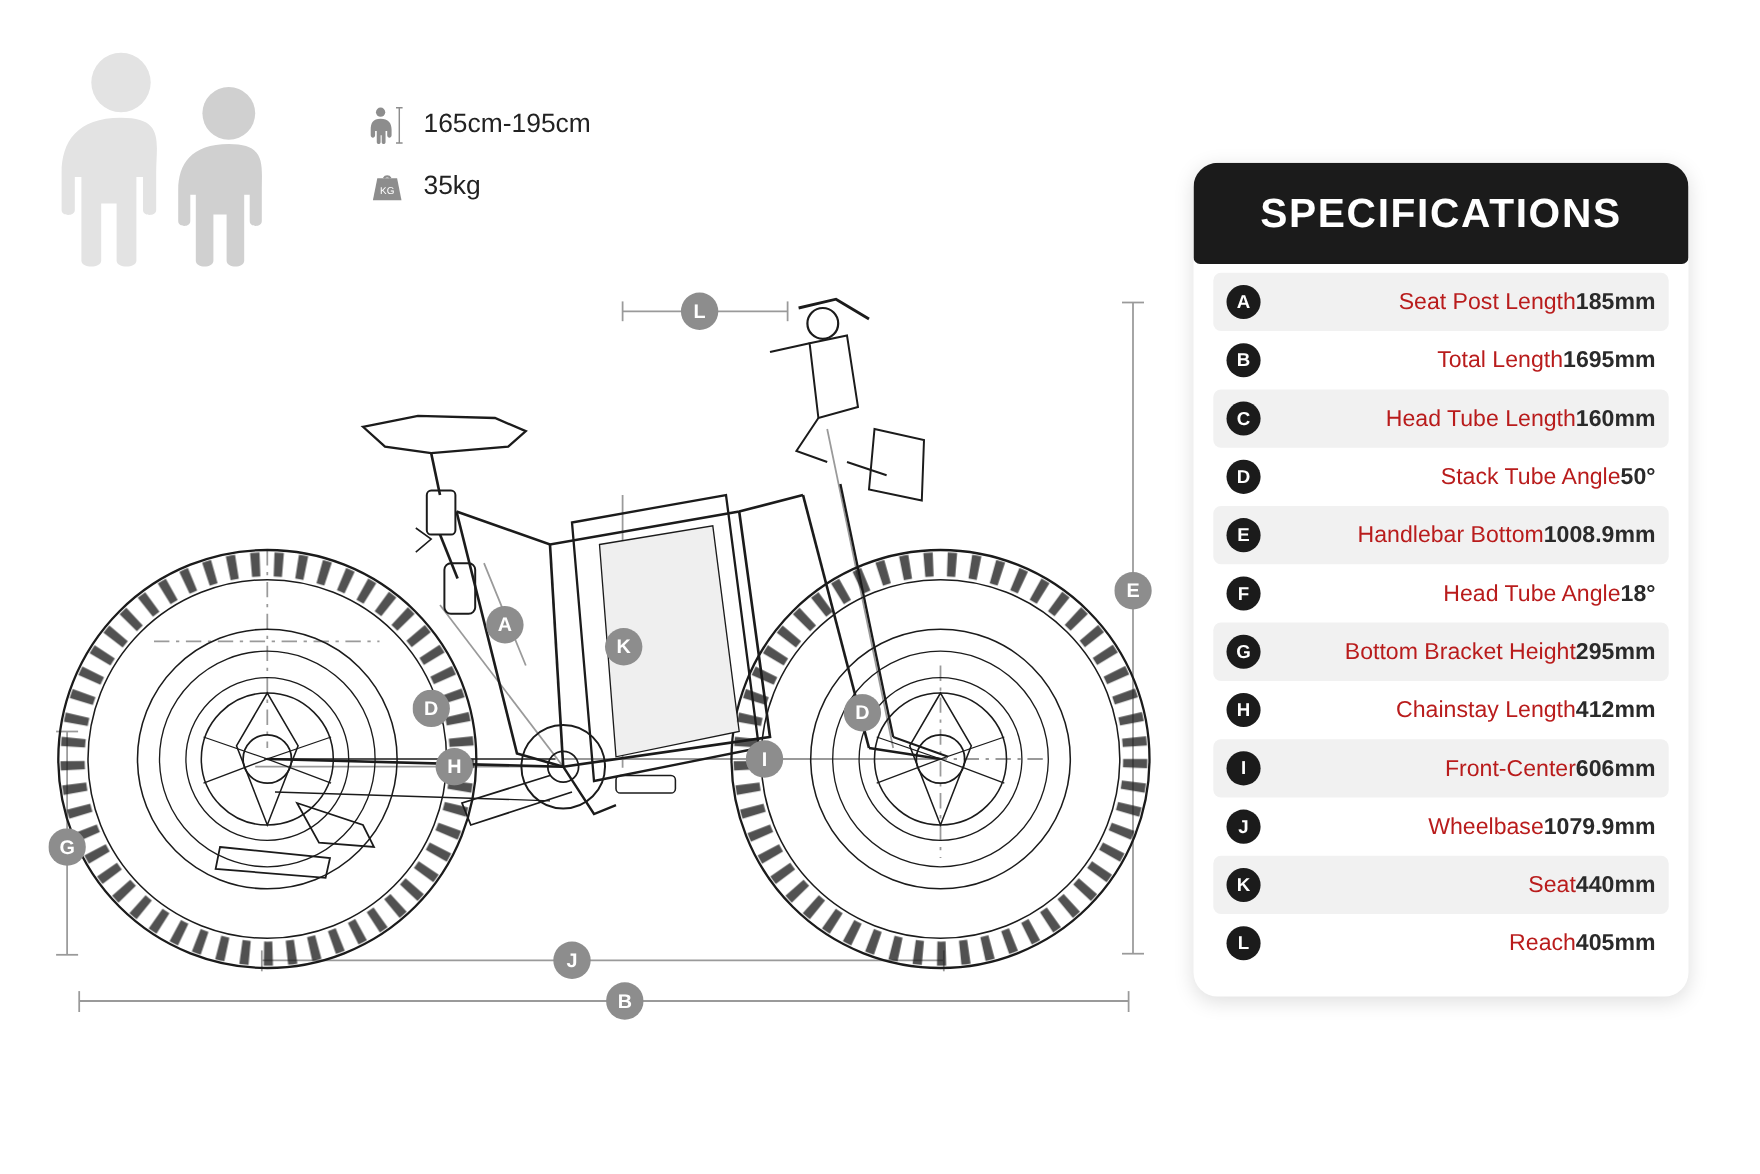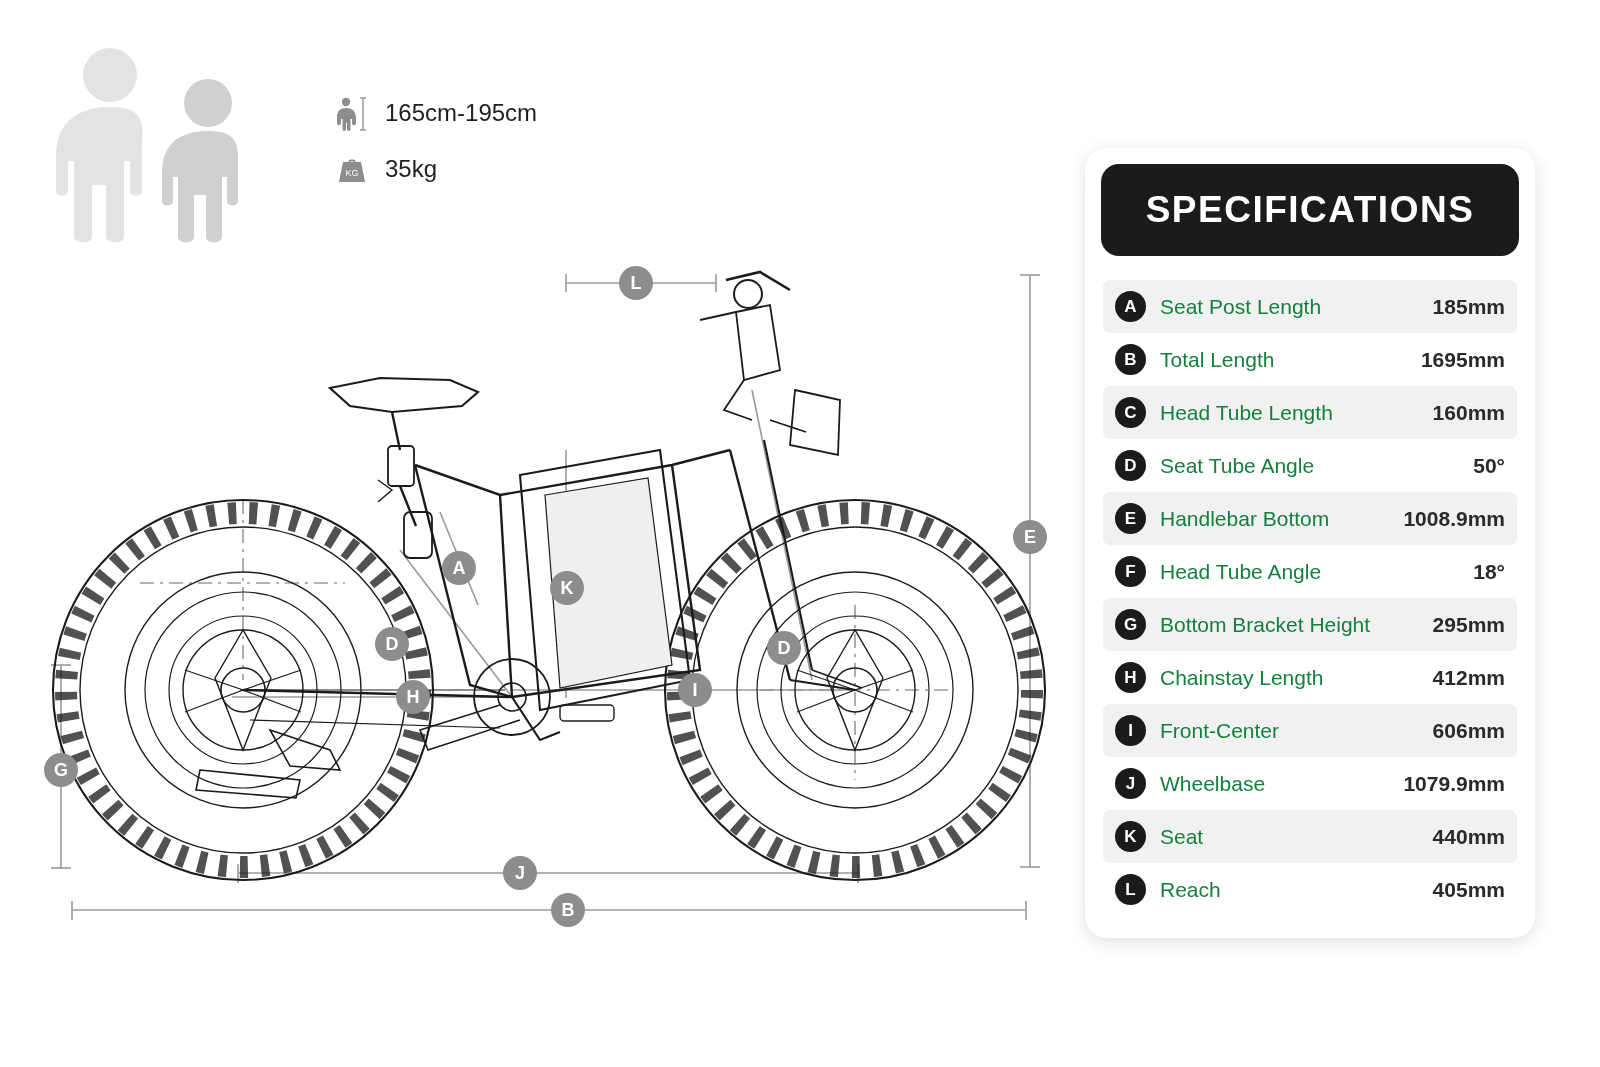--- a/index.html
+++ b/index.html
@@ -82,22 +82,22 @@
     width: 450px;
     border-radius: 22px;
     background: #ffffff;
     box-shadow: 0 4px 18px rgba(0,0,0,0.13);
     padding: 0 0 22px 0;
     overflow: hidden;
   }
   #spec-header {
     background: #1b1b1b;
     color: #ffffff;
-    border-radius: 18px;
-    margin: 16px;
+    border-radius: 6px;
+    margin: 0;
     height: 92px;
     display: flex;
     align-items: center;
     justify-content: center;
     font-size: 37px;
     font-weight: bold;
     letter-spacing: 1.5px;
     font-family: "Liberation Sans", sans-serif;
   }
   #spec-list { padding: 8px 18px 0 18px; }
@@ -116,21 +116,21 @@
     background: #1b1b1b;
     color: #fff;
     font-size: 17px;
     font-weight: bold;
     display: flex;
     align-items: center;
     justify-content: center;
     margin-right: 14px;
     flex: 0 0 auto;
   }
-  .spec-row .name { flex: 1 1 auto; color: #15803d; }
+  .spec-row .name { flex: 1 1 auto; color: #b91c1c; text-align: right; }
   .spec-row .value { color: #2a2a2a; text-align: right; font-weight: bold; }
 </style>
 </head>
 <body>
 
 <div id="rider-icons">
   <svg width="240" height="200" viewBox="0 0 240 200">
 
     <g fill="#e3e3e3">
       <circle cx="62" cy="30" r="27"></circle>
@@ -331,21 +331,21 @@
     </div>
 
     <div class="spec-row alt">
       <span class="letter">C</span>
       <span class="name">Head Tube Length</span>
       <span class="value">160mm</span>
     </div>
 
     <div class="spec-row">
       <span class="letter">D</span>
-      <span class="name">Seat Tube Angle</span>
+      <span class="name">Stack Tube Angle</span>
       <span class="value">50°</span>
     </div>
 
     <div class="spec-row alt">
       <span class="letter">E</span>
       <span class="name">Handlebar Bottom</span>
       <span class="value">1008.9mm</span>
     </div>
 
     <div class="spec-row">

